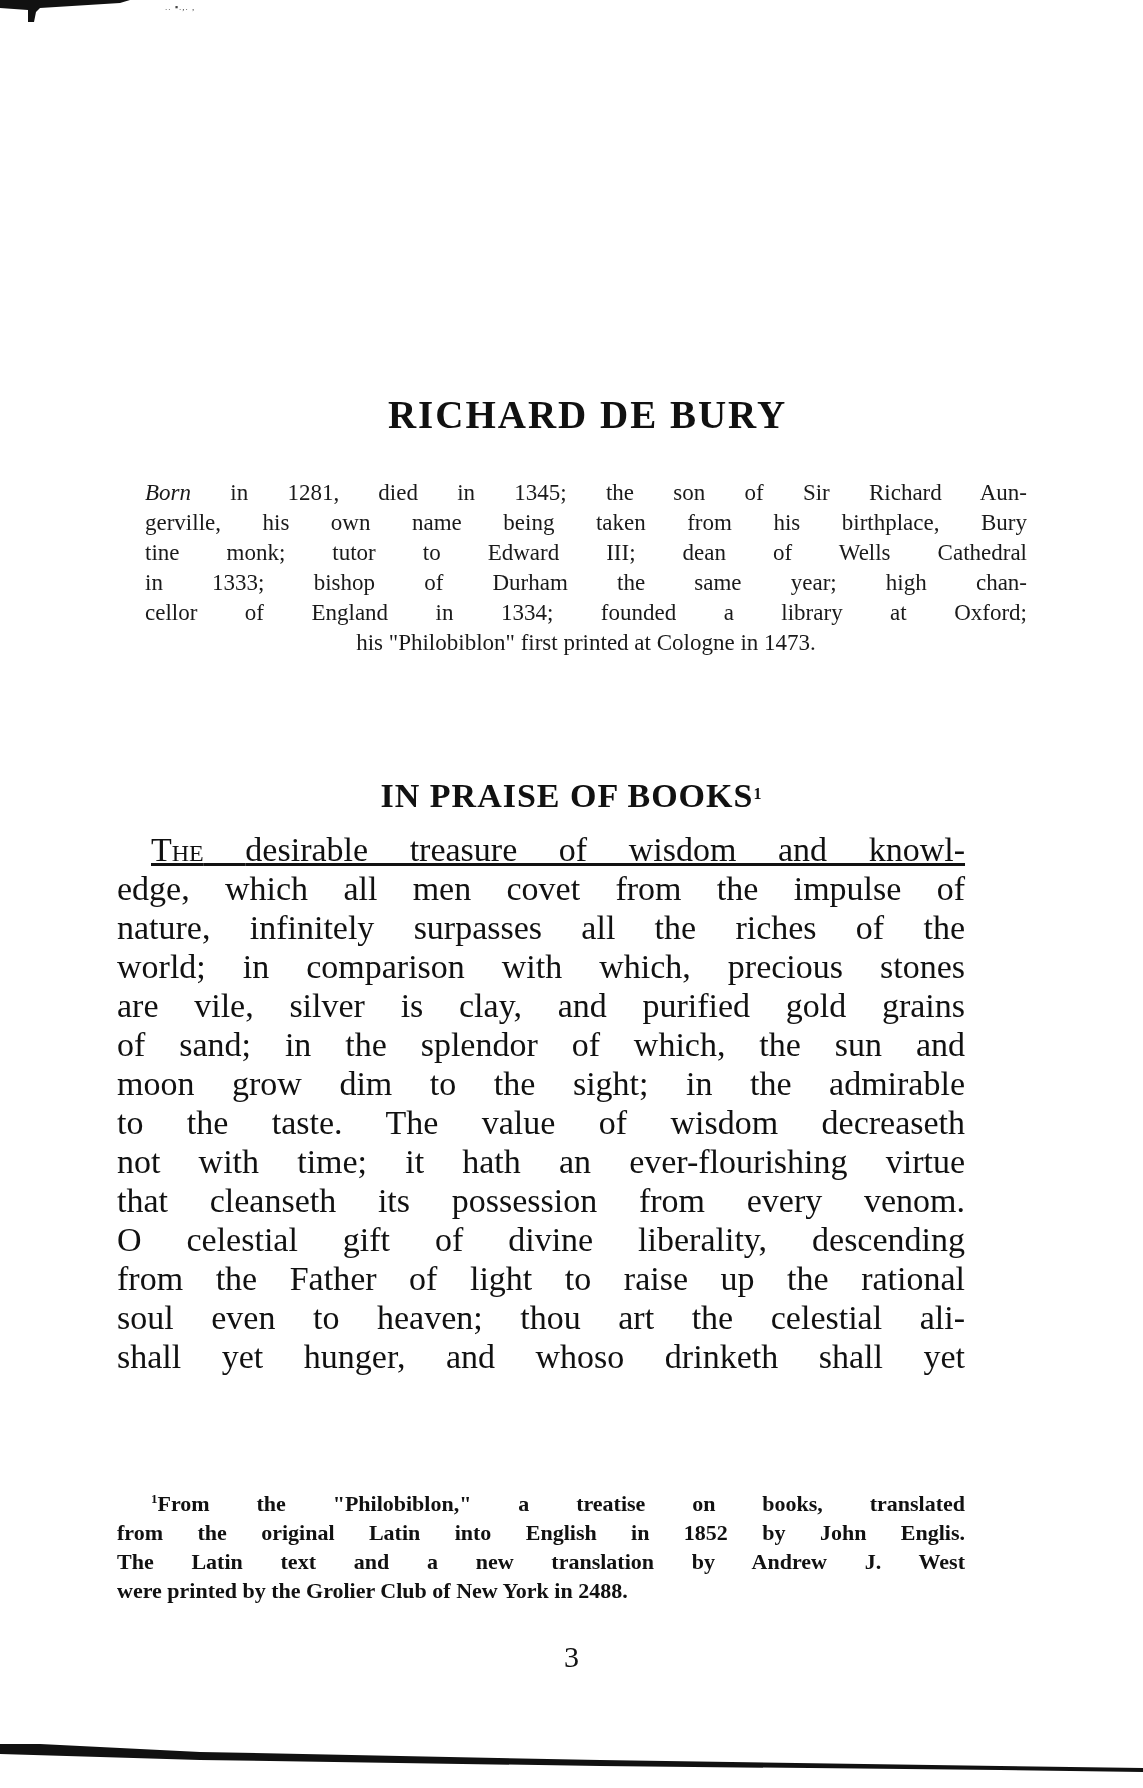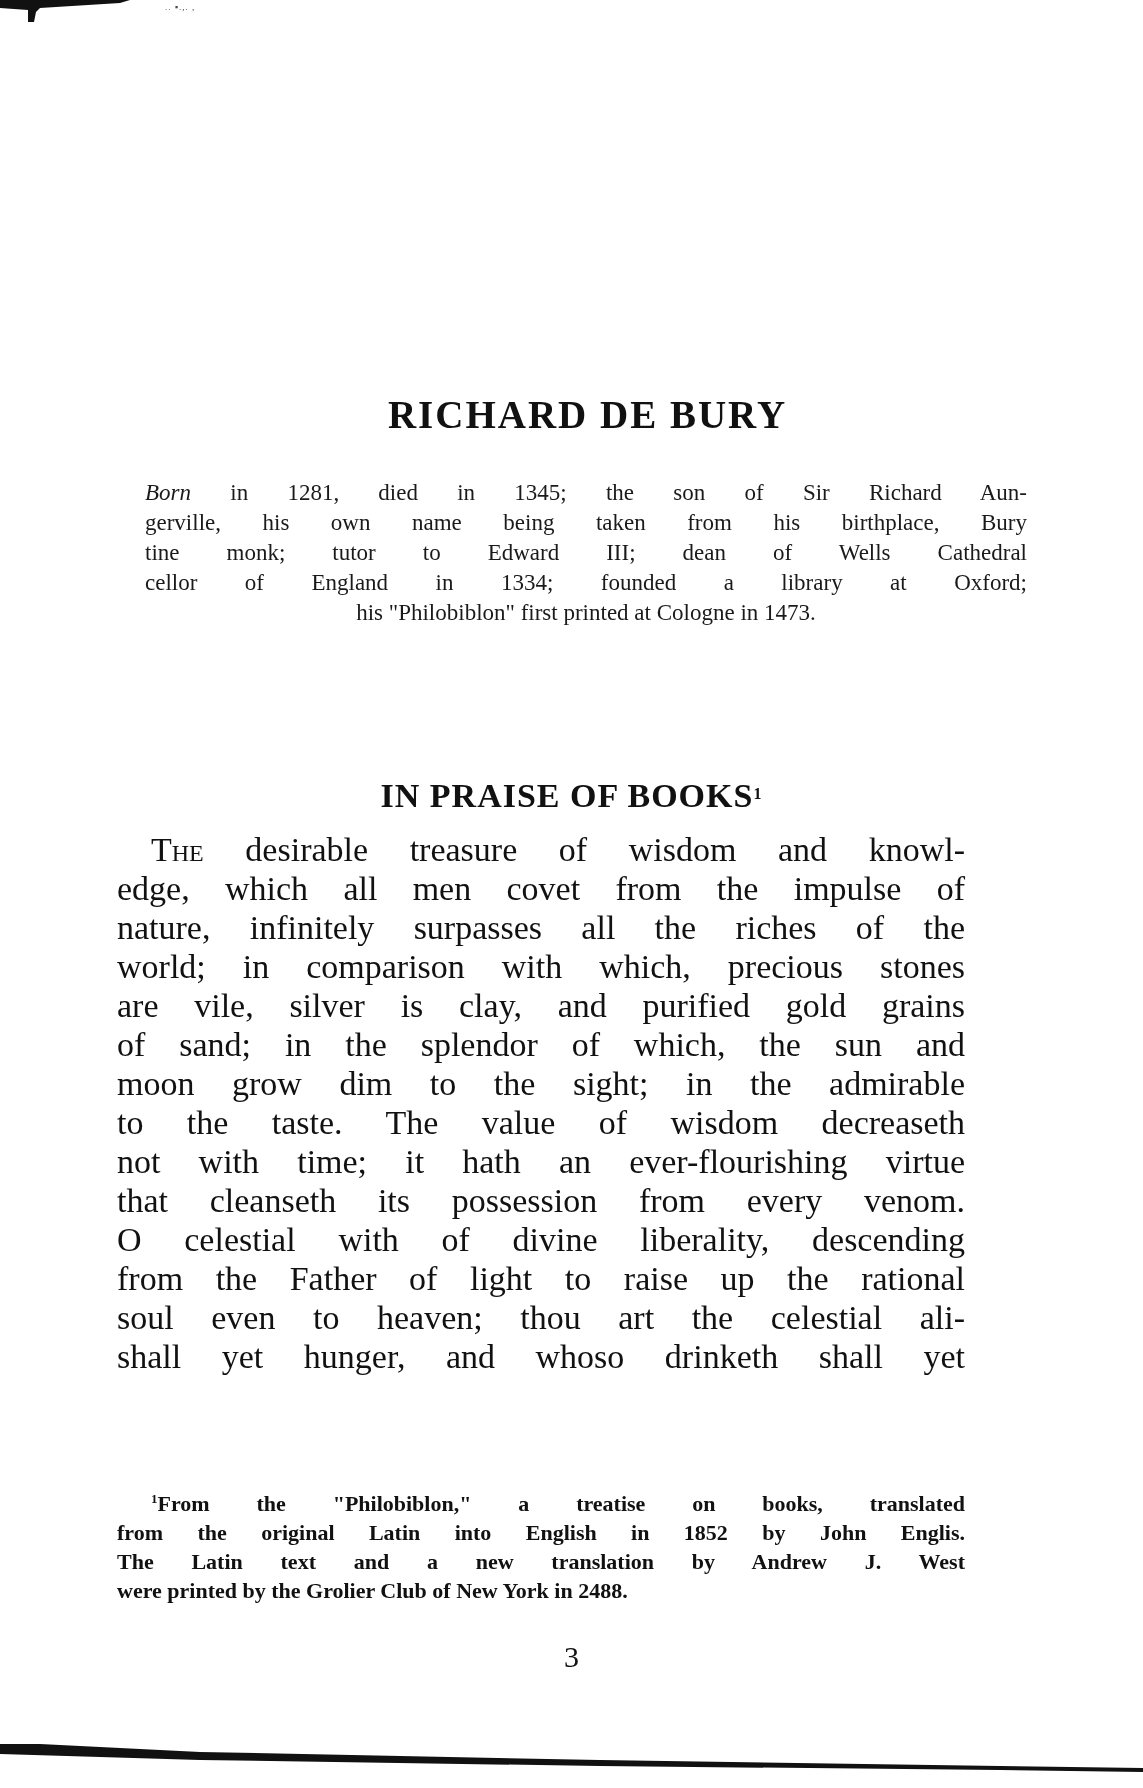--- a/index.html
+++ b/index.html
@@ -64,40 +64,41 @@
 
 <div class="title">RICHARD DE BURY</div>
 
 <div class="bio">
   <div style="text-align: justify; text-align-last: justify;">
     <span class="lead">Born</span>
     <span>in 1281, died in 1345; the son of Sir Richard Aun-</span>
   </div>
   <div style="text-align-last: justify;">gerville, his own name being taken from his birthplace, Bury</div>
   <div style="text-align-last: justify;">tine monk; tutor to Edward III; dean of Wells Cathedral</div>
+  <div style="text-align-last: justify;">in 1333; bishop of Durham the same year; high chan-</div>
   <div style="text-align-last: justify;">cellor of England in 1334; founded a library at Oxford;</div>
   <span class="last">his "Philobiblon" first printed at Cologne in 1473.</span>
 </div>
 
 <div class="section-title">
   <span>IN PRAISE OF BOOKS</span><sup>1</sup>
 </div>
 
 <div class="body-text">
-  <span class="line" style="padding-left:34px;"><span class="sc">The</span> <span>desirable treasure of wisdom and knowl-</span></span>
+  <span class="line" style="padding-left:34px;text-decoration:underline;"><span class="sc">The</span> <span>desirable treasure of wisdom and knowl-</span></span>
   <span class="line">edge, which all men covet from the impulse of</span>
   <span class="line">nature, infinitely surpasses all the riches of the</span>
   <span class="line">world; in comparison with which, precious stones</span>
   <span class="line">are vile, silver is clay, and purified gold grains</span>
   <span class="line">of sand; in the splendor of which, the sun and</span>
   <span class="line">moon grow dim to the sight; in the admirable</span>
   <span class="line">to the taste.  The value of wisdom decreaseth</span>
   <span class="line">not with time; it hath an ever-flourishing virtue</span>
   <span class="line">that cleanseth its possession from every venom.</span>
-  <span class="line">O celestial with of divine liberality, descending</span>
+  <span class="line">O celestial gift of divine liberality, descending</span>
   <span class="line">from the Father of light to raise up the rational</span>
   <span class="line">soul even to heaven; thou art the celestial ali-</span>
   <span class="line">shall yet hunger, and whoso drinketh shall yet</span>
 </div>
 
 <div class="footnote">
   <span class="line"><sup>1</sup><span>From the "Philobiblon," a treatise on books, translated</span></span>
   <span class="line">from the original Latin into English in 1852 by John Englis.</span>
   <span class="line">The Latin text and a new translation by Andrew J. West</span>
   <span class="line last">were printed by the Grolier Club of New York in 2488.</span>

